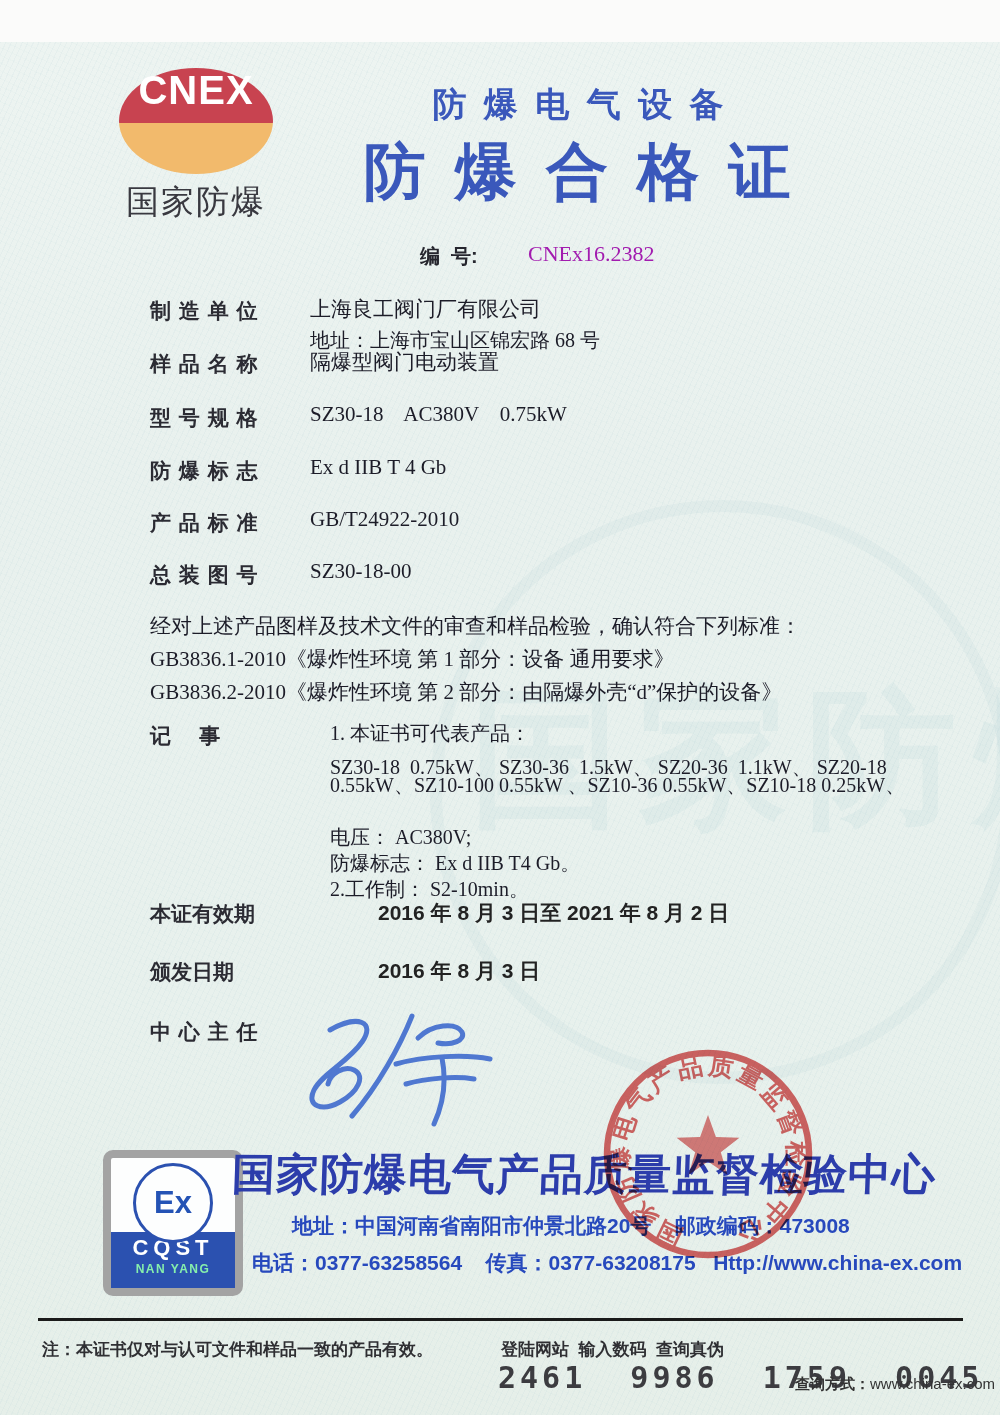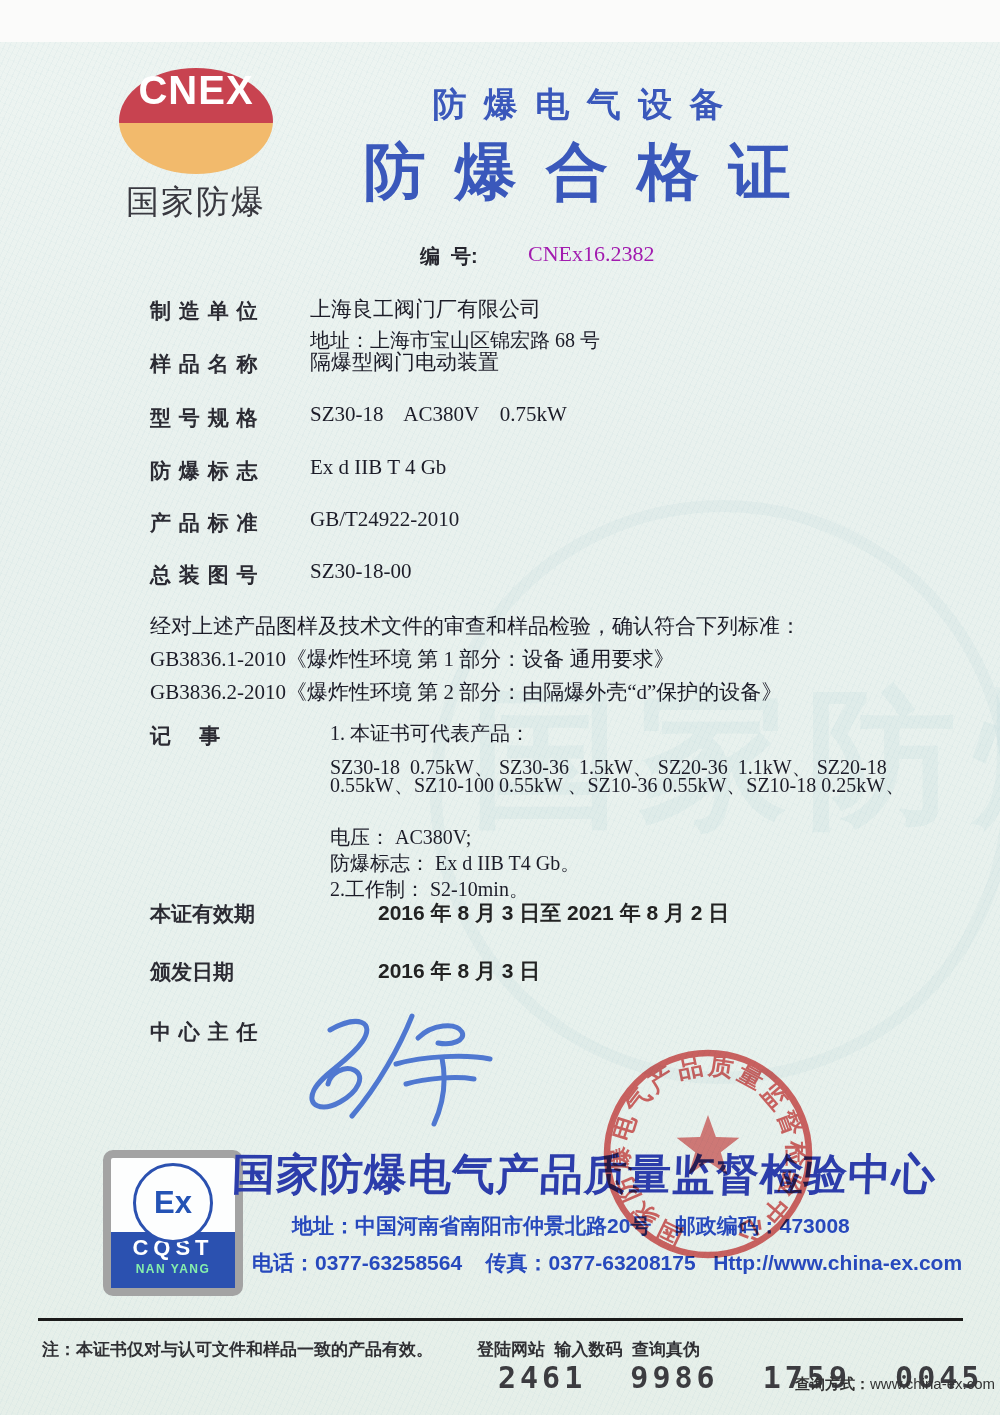--- a/index.html
+++ b/index.html
@@ -56,21 +56,21 @@
   .cqst-ex{font-size:31px;font-weight:700;color:#2453b5;}
   
   .org-name{left:232px;top:1146px;width:700px;font-size:43px;font-weight:700;color:#2c3dab;
     font-family:"Liberation Serif",serif;white-space:nowrap;letter-spacing:1px;
     transform:skewX(-2deg);z-index:1;}
   .org-row{font-size:21px;font-weight:700;color:#2749bd;white-space:pre;z-index:1;}
   .org-addr{left:292px;top:1212px;text-align:center;}
   .org-tel{left:252px;top:1249px;}
   
   .divider{left:38px;top:1318px;width:925px;height:3px;background:#1a1a1a;z-index:1;}
-  .foot-note{left:42px;top:1338px;display:flex;gap:44px;font-size:17px;font-weight:600;
+  .foot-note{left:42px;top:1338px;display:flex;gap:68px;font-size:17px;font-weight:600;
     color:#2f2f33;white-space:pre;z-index:1;}
   .foot-code{left:498px;top:1360px;font-size:30px;font-weight:700;color:#3c3c40;
     font-family:"DejaVu Sans Mono",monospace;letter-spacing:4px;white-space:pre;z-index:1;}
   .foot-query{left:795px;top:1375px;font-size:15px;color:#333;white-space:pre;z-index:1;}
   .foot-query b{font-weight:700;}
 </style>
 </head>
 <body>
 
 <div class="page">

